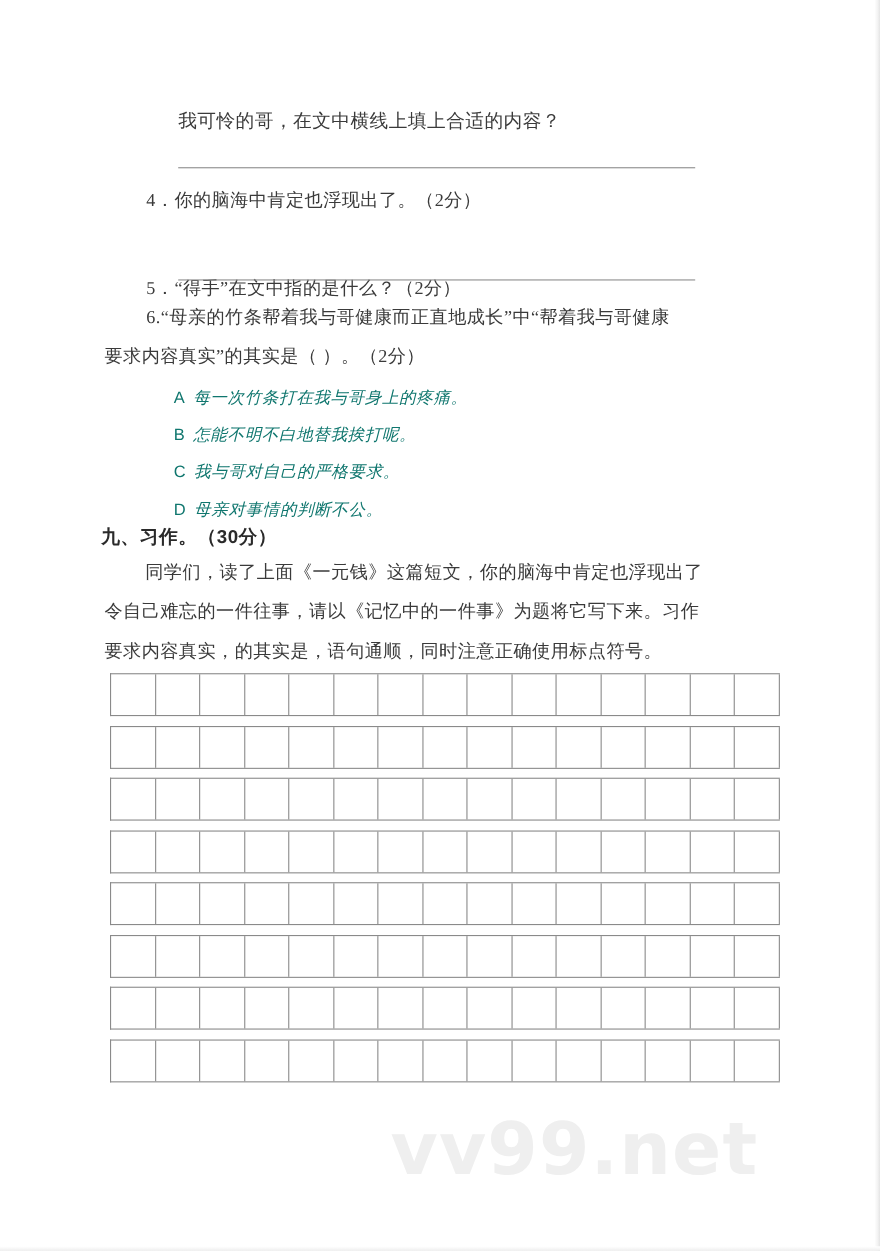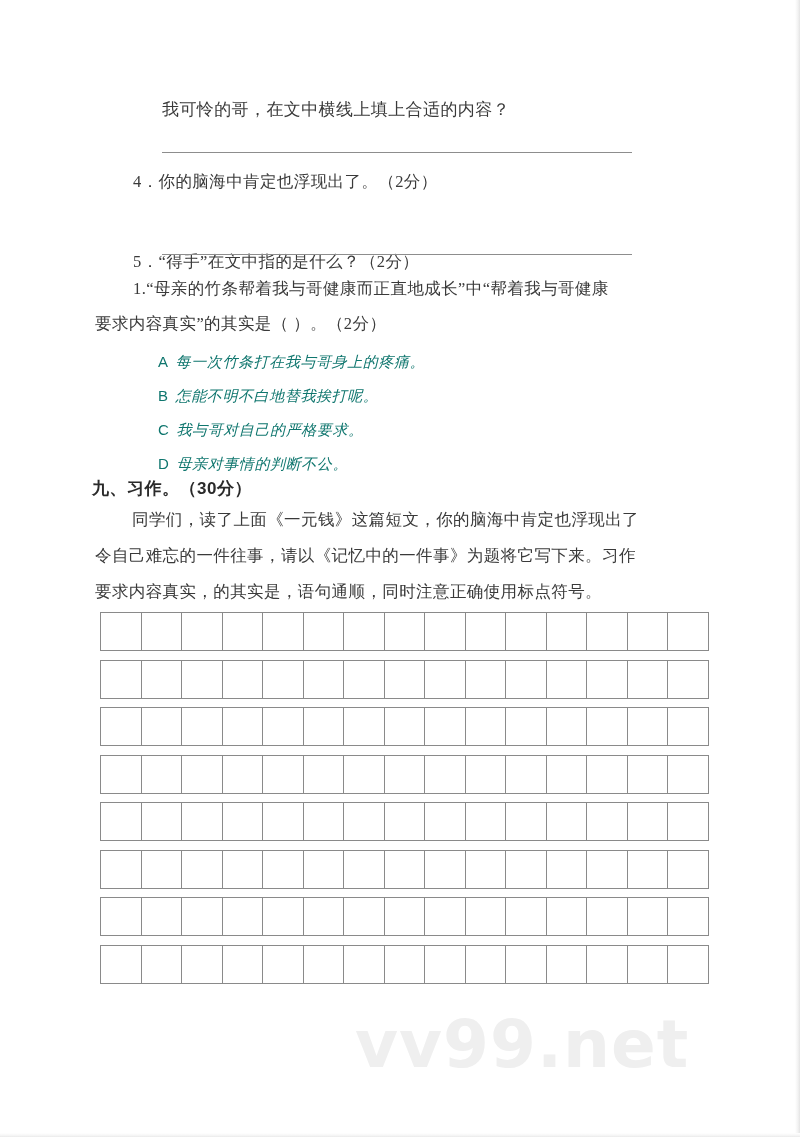--- a/index.html
+++ b/index.html
@@ -134,21 +134,21 @@
   <div class="line song" style="left:133px; top:174px;">
     <span>4．</span><span>你的脑海中肯定也浮现出了。（2分）</span>
   </div>
 
   <div class="line song" style="left:133px; top:210px;margin-top:44px;">
     <span>5．</span><span>“得手”在文中指的是什么？（2分）</span>
   </div>
 
   <div class="answer-rule" style="left:162px; top:254px; width:470px;"></div>
 
-  <div class="line song" style="left:133px; top:281px;">1.“母亲的竹条帮着我与哥健康而正直地成长”中“帮着我与哥健康</div>
+  <div class="line song" style="left:133px; top:281px;">6.“母亲的竹条帮着我与哥健康而正直地成长”中“帮着我与哥健康</div>
   <div class="line song" style="left:95px; top:316px;">要求内容真实”的其实是（        ）。（2分）</div>
 
   <div class="line kai" style="left:158px; top:354px;">
     <span class="opt-letter">A</span><span>每一次竹条打在我与哥身上的疼痛。</span>
   </div>
 
   <div class="line kai" style="left:158px; top:388px;">
     <span class="opt-letter">B</span><span>怎能不明不白地替我挨打呢。</span>
   </div>
 

